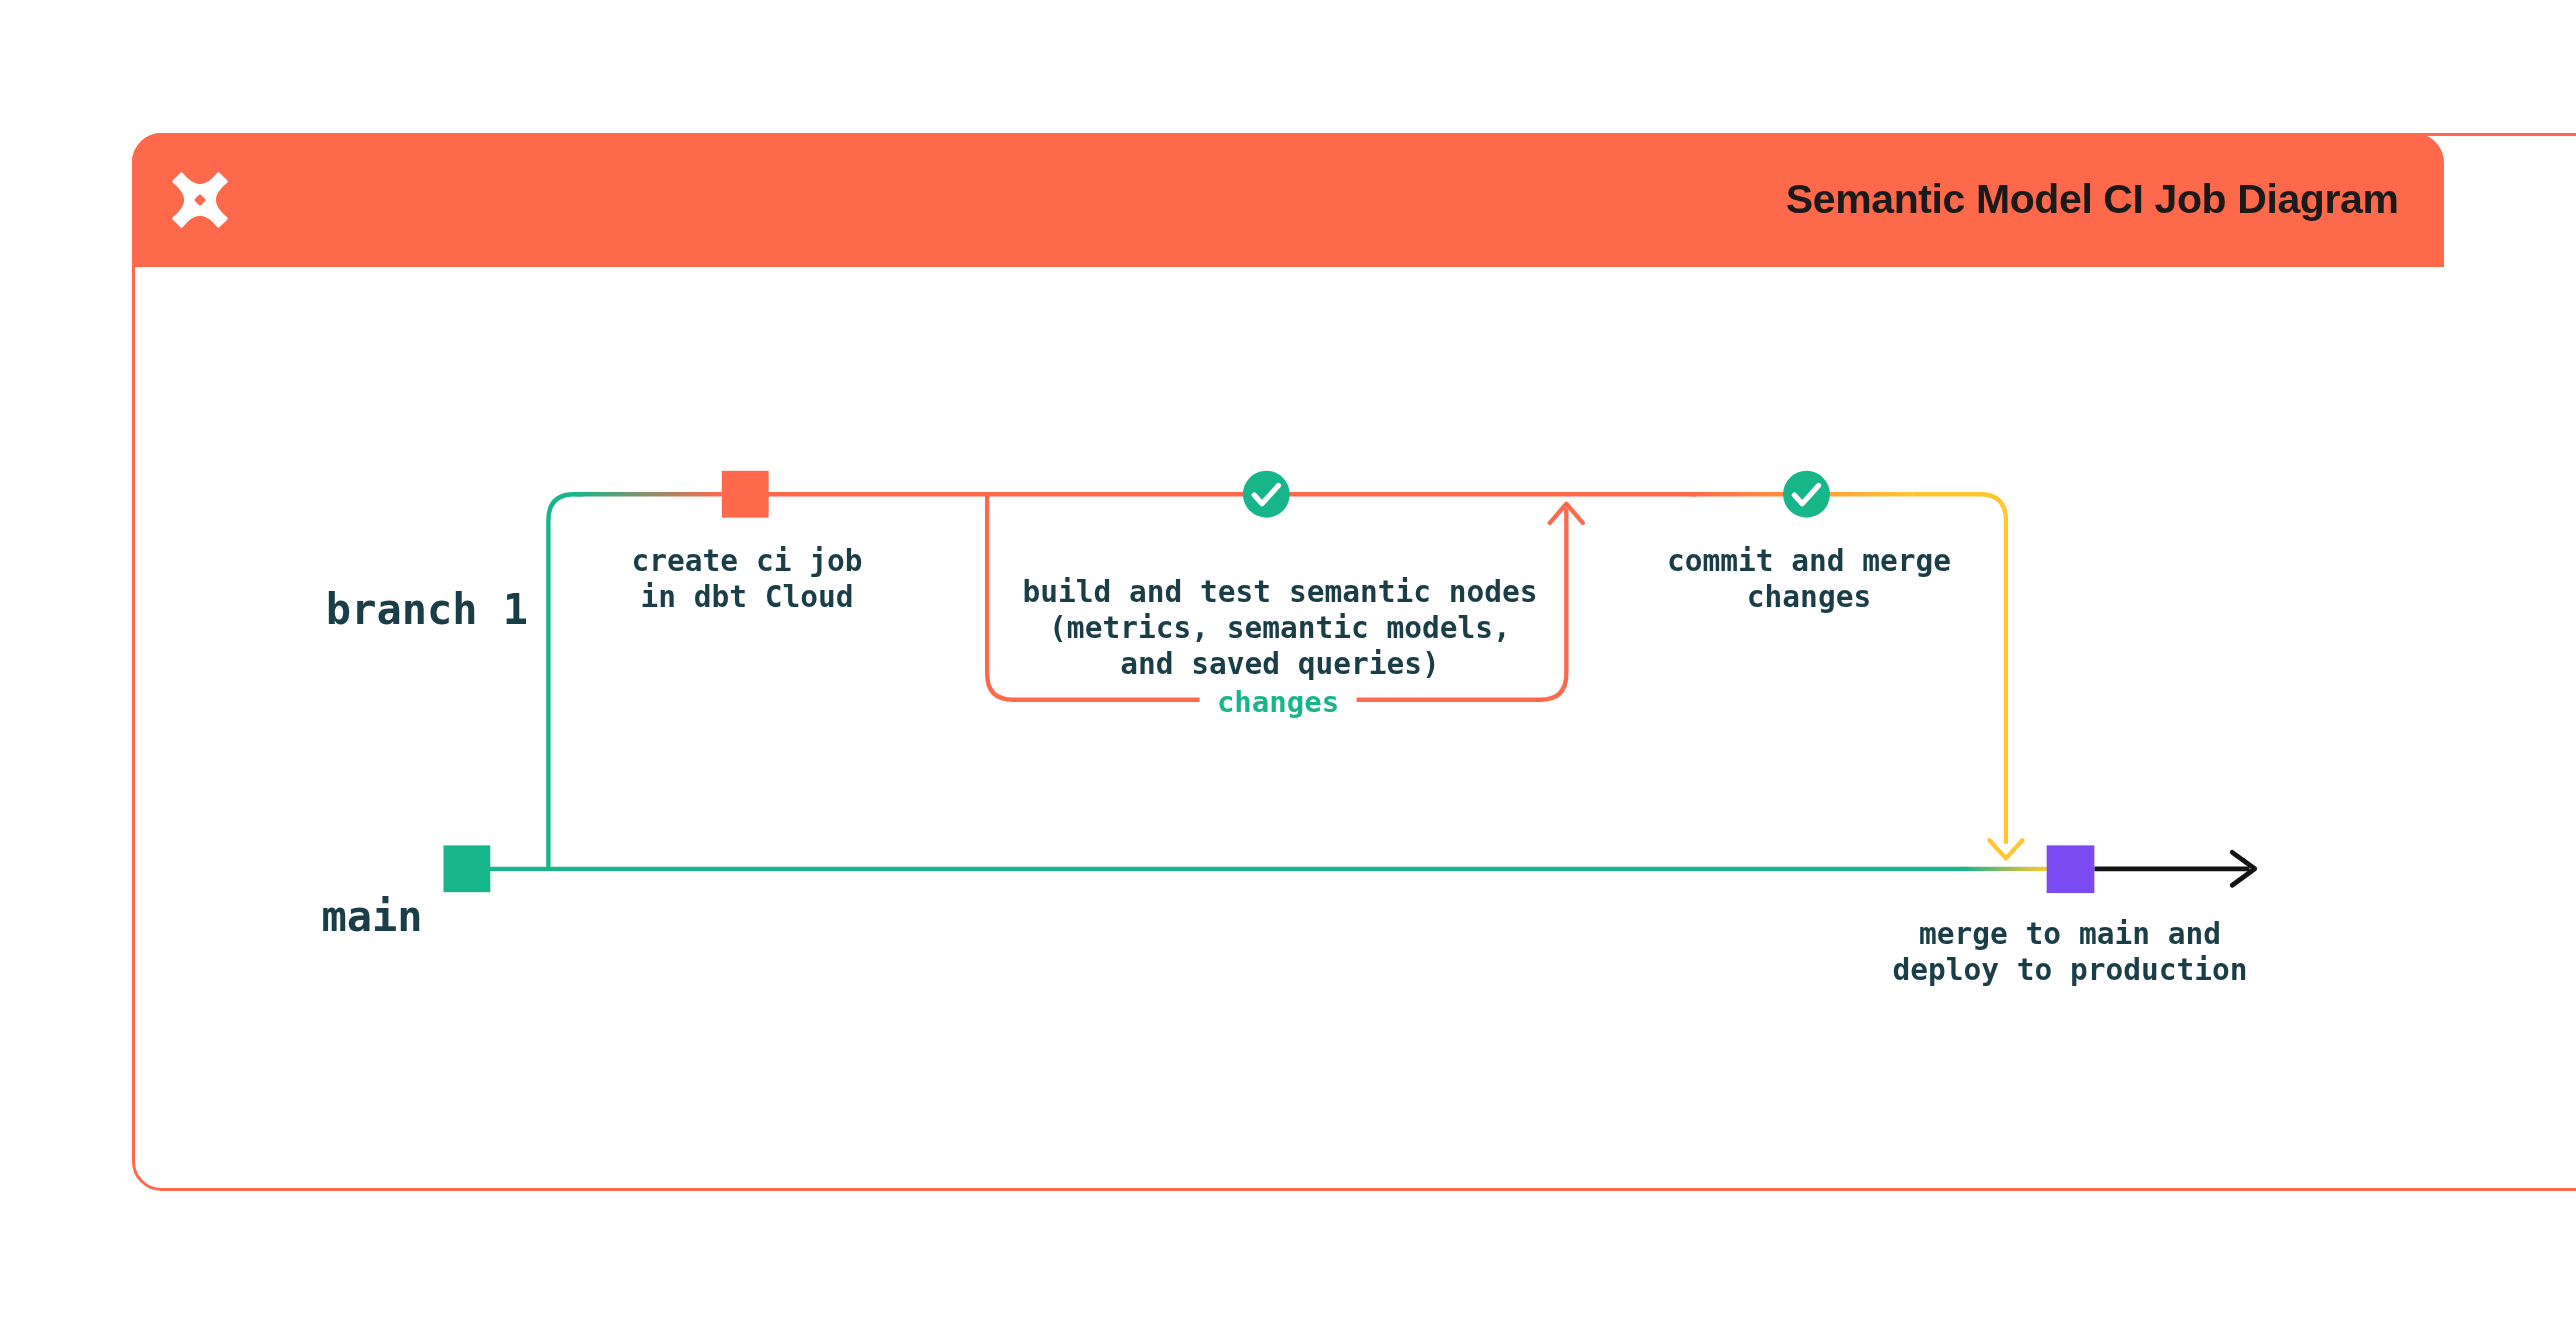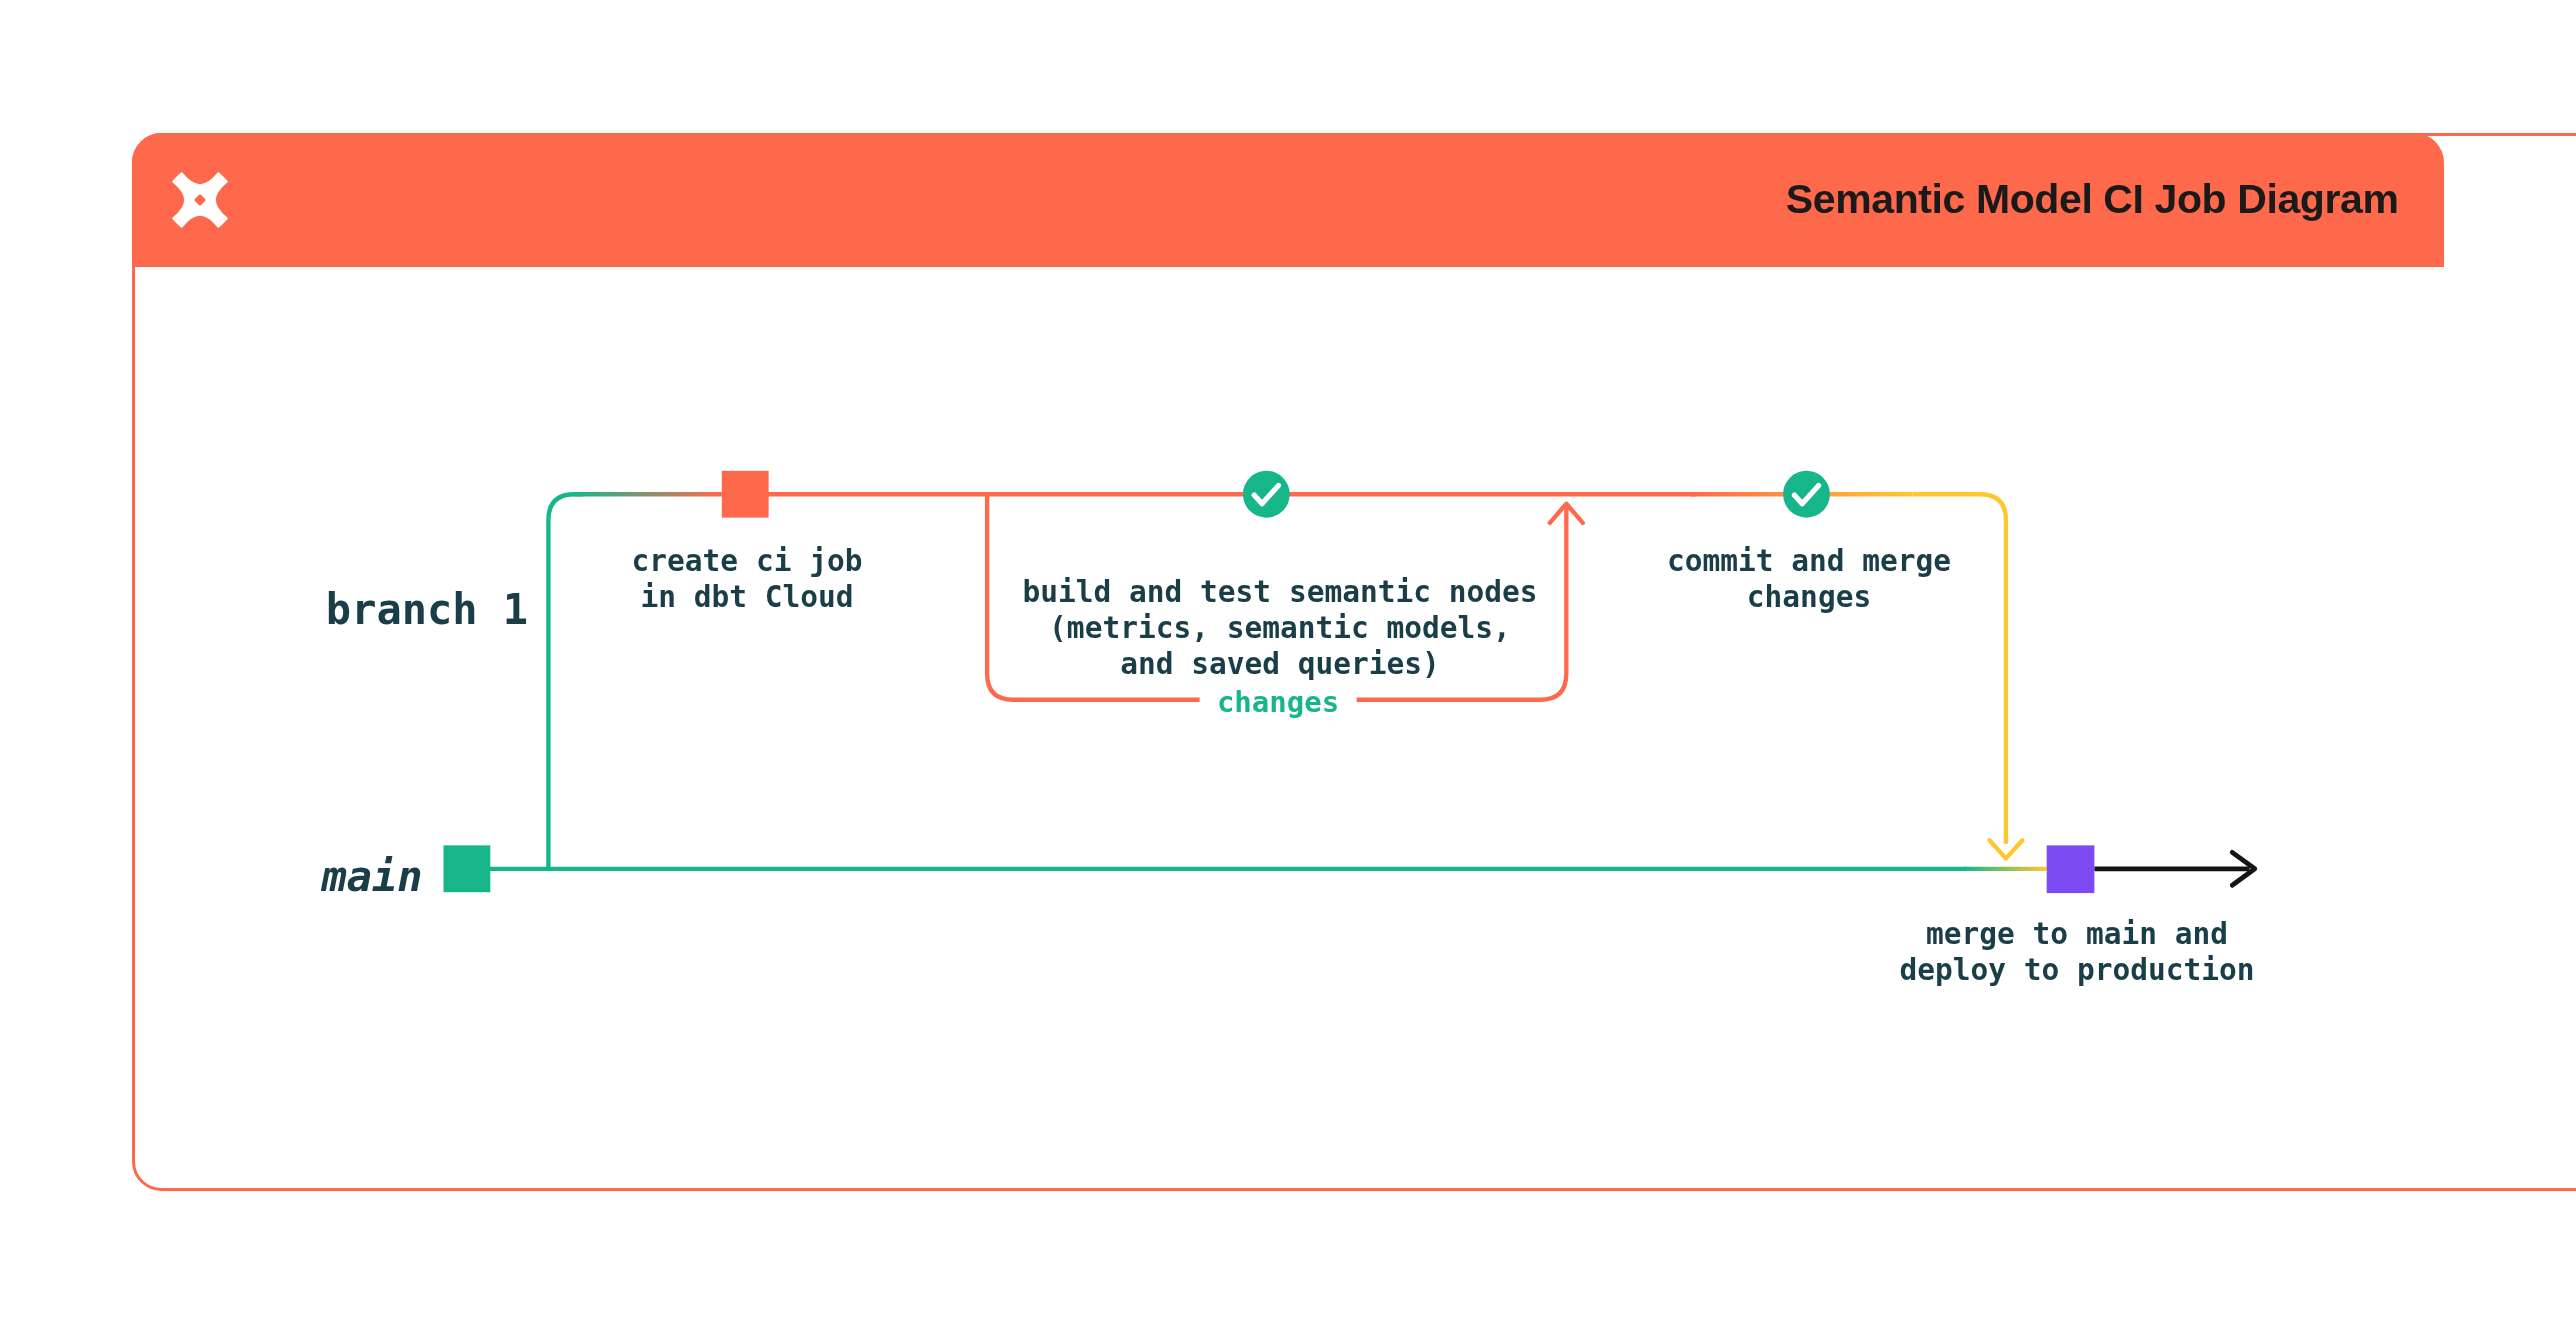--- a/index.html
+++ b/index.html
@@ -91,28 +91,28 @@
       <circle cx="1460" cy="570" r="27" style="fill:var(--green)"></circle>
       <path d="M1446 571 l9 10 l19 -21" fill="none" stroke="#ffffff" stroke-width="6" stroke-linecap="round" stroke-linejoin="round"></path>
     </g>
     <g>
       <circle cx="2083" cy="570" r="27" style="fill:var(--green)"></circle>
       <path d="M2069 571 l9 10 l19 -21" fill="none" stroke="#ffffff" stroke-width="6" stroke-linecap="round" stroke-linejoin="round"></path>
     </g>
   </svg>
 
   <div class="label big" style="left:427px;top:609px;">branch 1</div>
-  <div class="label big" style="left:372px;top:876px;font-style:italic;">main</div>
+  <div class="label big" style="left:372px;top:916px;">main</div>
 
   <div class="label" style="left:747px;top:579px;">create ci job
 in dbt Cloud</div>
   <div class="label" style="left:1280px;top:605px;margin-top:23px;">build and test semantic nodes
 (metrics, semantic models,
 and saved queries)</div>
   <div class="label" style="left:1809px;top:579px;">commit and merge
 changes</div>
-  <div class="label" style="left:2070px;top:952px;margin-left:7px;">merge to main and
+  <div class="label" style="left:2070px;top:952px;">merge to main and
 deploy to production</div>
 
   <div class="label success" style="left:1278px;top:702px;">changes</div>
 
 </div>
 
 
 </body></html>

